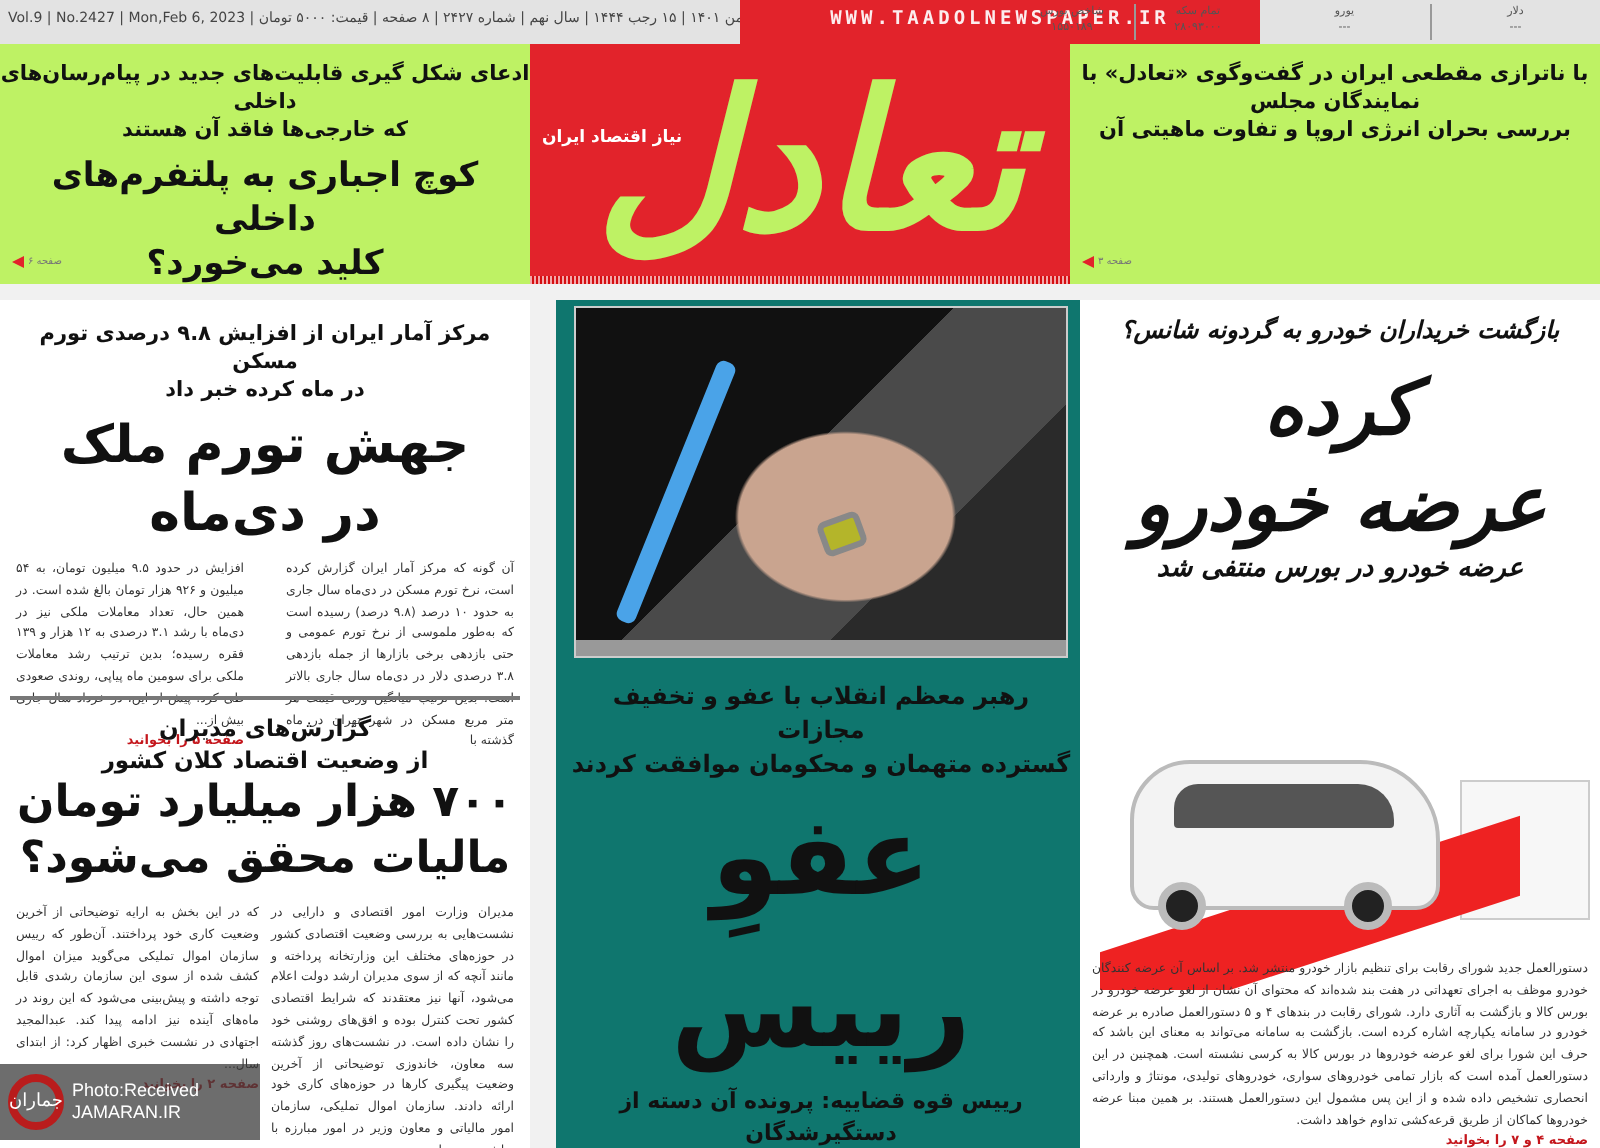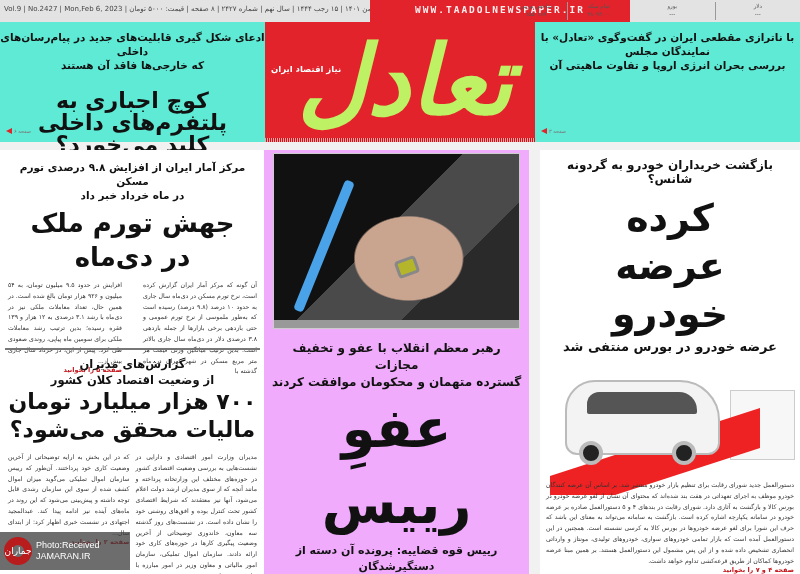--- a/index.html
+++ b/index.html
@@ -13,29 +13,29 @@
   .topbar .markets { position: absolute; left: 630px; top: 2px; width: 170px; height: 18px; display: flex; direction: rtl; }
   .market { flex: 1; text-align: center; font-size: 5.5px; color: #555; border-left: 1px solid #999; line-height: 8px; }
   .market:last-child { border-left: none; }
   .topbar .markets2 { position: absolute; left: 505px; top: 2px; width: 125px; height: 18px; display: flex; direction: rtl; }
 
   .masthead { position: absolute; left: 265px; top: 22px; width: 270px; height: 120px; background: #e2232b; overflow: hidden; }
   .logo { position: absolute; left: 20px; top: 0px; width: 240px; height: 118px; text-align: center; color: #bef264; font-family: "DejaVu Serif", serif; font-weight: bold; font-size: 96px; line-height: 118px; direction: rtl; font-style: italic; }
   .tagline { position: absolute; left: 6px; top: 42px; color: #fff; font-size: 8.5px; direction: rtl; font-weight: bold; }
   .masthead .barcode { position: absolute; left: 0; bottom: 0; width: 270px; height: 4px; background: repeating-linear-gradient(90deg,#fff 0 1px,#c00 1px 2px); opacity: .6; }
 
-  .box-head { position: absolute; top: 22px; height: 120px; background: #5eead4; direction: rtl; text-align: center; }
+  .box-head { position: absolute; top: 22px; height: 120px; background: #bef264; direction: rtl; text-align: center; }
   .box-head .kicker { font-size: 10.5px; font-weight: bold; line-height: 14px; margin-top: 8px; }
-  .box-head .title { font-size: 22px; font-weight: bold; line-height: 22px; margin-top: 18px; }
+  .box-head .title { font-size: 17px; font-weight: bold; line-height: 22px; margin-top: 5px; }
   .pageref { position: absolute; left: 6px; bottom: 8px; font-size: 5px; color: #777; direction: rtl; display: flex; align-items: center; gap: 2px; }
   .pageref .arrow { width: 0; height: 0; border-top: 3px solid transparent; border-bottom: 3px solid transparent; border-right: 6px solid #e2232b; }
 
   .col { position: absolute; top: 150px; background: #fff; direction: rtl; }
   .col-left { left: 0; width: 265px; height: 424px; }
-  .col-mid { left: 264px; width: 265px; height: 424px; background: #f0abfc; }
+  .col-mid { left: 278px; width: 265px; height: 424px; background: #0f766e; }
   .col-right { left: 540px; width: 260px; height: 424px; }
 
   .kicker2 { font-size: 10.5px; font-weight: bold; text-align: center; line-height: 14px; }
   .big { font-weight: bold; text-align: center; }
   .bodytext { font-size: 6.2px; line-height: 10.8px; color: #333; text-align: justify; }
   .more { color: #c4161c; font-weight: bold; font-size: 6.5px; }
   .rule { position: absolute; left: 5px; right: 5px; height: 2px; background: #777; }
 
   .photo { position: absolute; border: 1px solid #ccc; overflow: hidden; }
   .hand-photo { left: 9px; top: 3px; width: 247px; height: 176px; background: radial-gradient(ellipse at 55% 60%, #c9a48f 0 28%, transparent 29%), linear-gradient(135deg,#111 0 45%,#4a4a4a 45% 70%,#2a2a2a 70%); }
@@ -44,21 +44,21 @@
   .table-edge { position: absolute; left: 0; bottom: 0; width: 100%; height: 8px; background: #999; }
 
   .car-photo { left: 0; top: 210px; width: 260px; height: 135px; border: none; background: #fff; }
   .ramp { position: absolute; left: 10px; top: 82px; width: 210px; height: 40px; background: #e22; transform: skewY(-18deg); }
   .car { position: absolute; left: 25px; top: 20px; width: 155px; height: 75px; background: #f3f3f3; border: 2px solid #bbb; border-radius: 30px 40px 12px 12px; }
   .car .win { position: absolute; left: 20px; top: 10px; width: 110px; height: 22px; background: #555; border-radius: 12px 18px 2px 2px; }
   .car .wheel { position: absolute; bottom: -12px; width: 24px; height: 24px; border-radius: 50%; background: #222; border: 4px solid #bbb; }
   .truck { position: absolute; left: 190px; top: 30px; width: 65px; height: 70px; background: #f7f7f7; border: 1px solid #ccc; }
 
   .watermark { position: absolute; left: 0; top: 532px; width: 130px; height: 38px; background: rgba(60,60,60,.75); color: #fff; display: flex; align-items: center; gap: 4px; padding-left: 4px; }
-  .wm-logo { width: 28px; height: 28px; border: 8px solid #b91c1c; border-radius: 50%; font-size: 9px; display: flex; align-items: center; justify-content: center; }
+  .wm-logo { width: 28px; height: 28px; border: 4px solid #b91c1c; border-radius: 50%; font-size: 9px; display: flex; align-items: center; justify-content: center; }
   .wm-text { font-size: 9px; line-height: 11px; font-family: "Liberation Sans", sans-serif; }
 </style>
 </head>
 <body>
 
 <div class="topbar">
   <div class="dateline">Vol.9 | No.2427 | Mon,Feb 6, 2023 | دوشنبه ۱۷ بهمن ۱۴۰۱ | ۱۵ رجب ۱۴۴۴ | سال نهم | شماره ۲۴۲۷ | ۸ صفحه | قیمت: ۵۰۰۰ تومان</div>
   <div class="urlbox">
     <div class="url">WWW.TAADOLNEWSPAPER.IR</div>
   </div>
@@ -113,21 +113,21 @@
   <div class="pageref">
       <span>صفحه ۳</span>
       <span class="arrow"></span>
     </div>
 </div>
 
 <div class="col col-left">
   <div style="padding:10px 8px 0;">
     <div class="kicker2">
         <div>مرکز آمار ایران از افزایش ۹.۸ درصدی تورم مسکن</div>
-        <div>در ماه خرداد خبر داد</div>
+        <div>در ماه کرده خبر داد</div>
       </div>
     <div class="big" style="font-size:26px;line-height:34px;margin-top:4px;">
         <div>جهش تورم ملک</div>
         <div>در دی‌ماه</div>
       </div>
     <div style="display:flex;gap:21px;margin-top:6px;">
       <div class="bodytext" style="flex:1;">آن گونه که مرکز آمار ایران گزارش کرده است، نرخ تورم مسکن در دی‌ماه سال جاری به حدود ۱۰ درصد (۹.۸ درصد) رسیده است که به‌طور ملموسی از نرخ تورم عمومی و حتی بازدهی برخی بازارها از جمله بازدهی ۳.۸ درصدی دلار در دی‌ماه سال جاری بالاتر است. بدین ترتیب میانگین وزنی قیمت هر متر مربع مسکن در شهر تهران در ماه گذشته با</div>
       <div style="flex:1;">
         <div class="bodytext">افزایش در حدود ۹.۵ میلیون تومان، به ۵۴ میلیون و ۹۲۶ هزار تومان بالغ شده است. در همین حال، تعداد معاملات ملکی نیز در دی‌ماه با رشد ۳.۱ درصدی به ۱۲ هزار و ۱۳۹ فقره رسیده؛ بدین ترتیب رشد معاملات ملکی برای سومین ماه پیاپی، روندی صعودی طی کرد. پیش از این، در خرداد سال جاری بیش از...</div>
         <div class="more">صفحه ۵ را بخوانید</div>
@@ -166,21 +166,21 @@
         <div>گسترده متهمان و محکومان موافقت کردند</div>
       </div>
     <div class="big" style="font-size:54px;line-height:76px;">عفوِ رییس</div>
     <div class="kicker2" style="font-size:11px;line-height:16px;">
         <div>رییس قوه قضاییه: پرونده آن دسته از دستگیرشدگان</div>
       </div>
   </div>
 </div>
 
 <div class="col col-right">
-  <div style="padding:8px 16px 0;">
+  <div style="padding:8px 16px 0;font-style:italic;">
     <div class="kicker2" style="font-size:12px;">بازگشت خریداران خودرو به گردونه شانس؟</div>
     <div class="big" style="font-size:38px;line-height:48px;margin-top:8px;">
         <div>کرده</div>
         <div>عرضه خودرو</div>
       </div>
     <div class="kicker2" style="font-size:13px;line-height:18px;">عرضه خودرو در بورس منتفی شد</div>
   </div>
   <div class="photo car-photo">
     <div class="truck"></div>
     <div class="ramp"></div>

